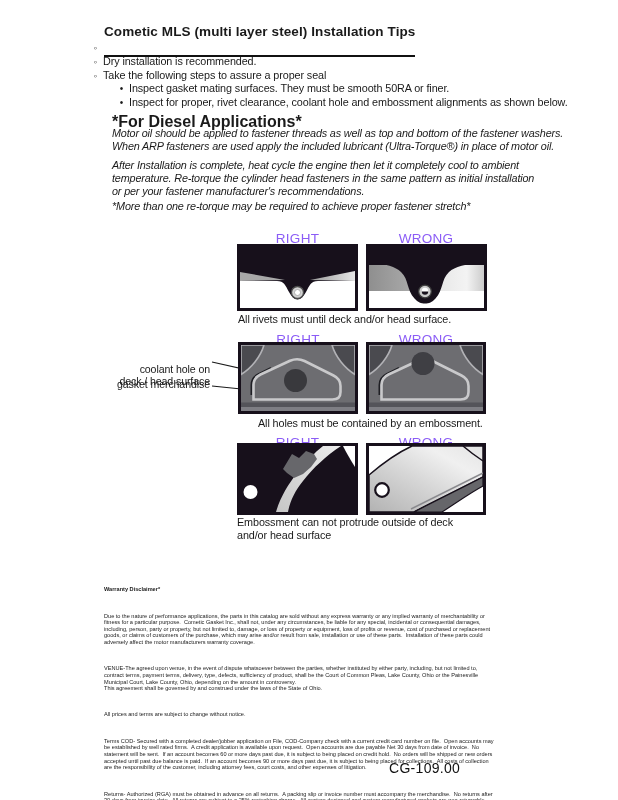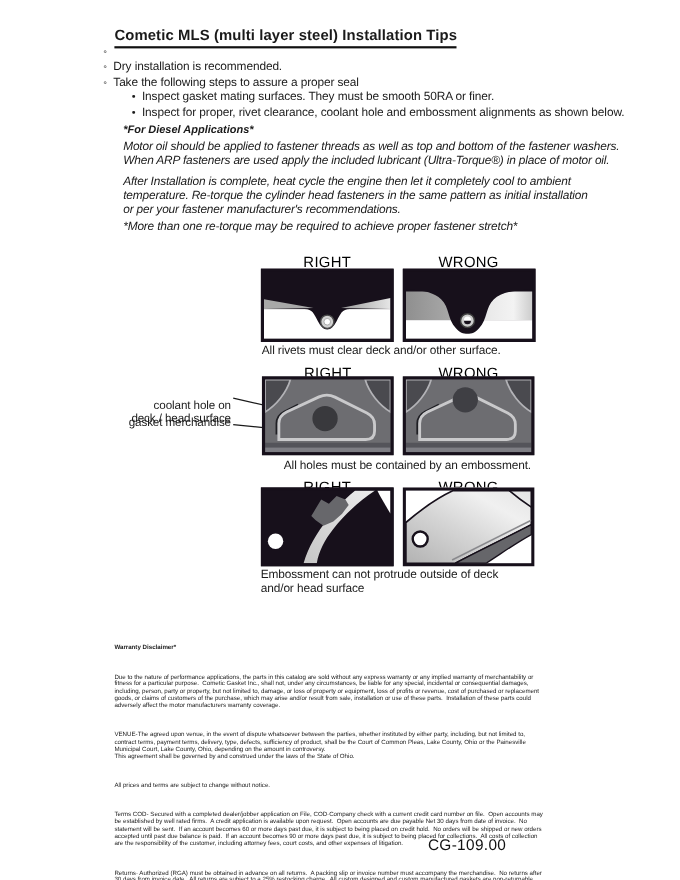--- a/index.html
+++ b/index.html
@@ -1,31 +1,31 @@
 <!DOCTYPE html>
 <html><head>
 <meta charset="utf-8">
 <style>
   html,body{margin:0;padding:0;background:#ffffff;}
   .page{position:relative;width:618px;height:800px;background:#ffffff;
         font-family:"Liberation Sans",sans-serif;color:#1a1a1a;overflow:hidden;}
   .abs{position:absolute;}
   .title{left:104px;top:24px;font-size:13.5px;font-weight:bold;letter-spacing:.1px;
-         border-bottom:2px solid #111;padding-bottom:3px;display:inline-block;}
+         border-bottom:2px solid #111;padding-bottom:16px;display:inline-block;}
   .bullets{left:92px;top:41px;font-size:10.8px;letter-spacing:-.1px;}
   .brow{display:flex;gap:4px;line-height:13.8px;}
   .brow .mk{width:7px;text-align:center;font-size:9.5px;line-height:13.8px;}
   .brow.sub{margin-left:26px;}
   .brow.sub .mk{font-size:10px;}
-  .h2{left:112px;top:113px;font-size:10px;font-weight:bold;font-style:italic;}
+  .h2{left:112px;top:113px;font-size:16px;font-weight:bold;}
   .body{font-size:10.8px;line-height:13.2px;letter-spacing:-.15px;white-space:pre-line;font-style:italic;}
   .p1{left:112px;top:127px;}
   .p2{left:112px;top:159px;}
   .note{left:112px;top:200px;}
-  .dlabel{font-size:13.5px;color:#000000;text-align:center;width:121px;letter-spacing:.3px;}
+  .dlabel{font-size:13.5px;color:#8b5cf6;text-align:center;width:121px;letter-spacing:.3px;}
   .caption{font-size:10.8px;letter-spacing:-.1px;white-space:pre-line;line-height:13px;}
   .panel{position:absolute;display:block;}
   .ann{font-size:10.6px;line-height:11.6px;text-align:right;white-space:pre-line;letter-spacing:-.1px;}
   .disc{left:104px;top:573px;font-size:5.6px;line-height:6.6px;white-space:pre;color:#222;}
   .disc .dh{font-weight:bold;margin:0 0 6.6px 0;}
   .disc p{margin:0 0 6.6px 0;}
   .footer{left:389px;top:760px;font-size:14px;letter-spacing:.3px;color:#111;}
 </style>
 </head>
 <body>
@@ -97,21 +97,21 @@
     <rect x="0" y="0" width="121" height="67" fill="#17101b"></rect>
     <rect x="3" y="21" width="115" height="26" fill="url(#gB)"></rect>
     <rect x="3" y="47" width="115" height="17" fill="#ffffff"></rect>
     <path d="M3,3 L118,3 L118,19 C99,20 89,22.5 83,28 C75,35.5 77.5,46 69.5,54.5 C66,58.5 63,59.5 59,59.5 C55,59.5 52,58.5 48.5,54.5 C40.5,46 43,35.5 35,28 C29,22.5 21,20 3,19 Z" fill="#17101b"></path>
     <circle cx="59" cy="47.5" r="6.3" fill="#cccccc" stroke="#3e3e3e" stroke-width="1.3"></circle>
     <circle cx="59" cy="47" r="3.2" fill="#ffffff"></circle>
     <path d="M55.8,47.5 A3.2,3.2 0 0 0 62.2,47.5 Z" fill="#17101b"></path>
     <rect x="1.5" y="1.5" width="118" height="64" fill="none" stroke="#17101b" stroke-width="3"></rect>
   </svg>
 
-  <div class="abs caption" style="left:238px;top:313px;">All rivets must clear deck and/or other surface.</div>
+  <div class="abs caption" style="left:238px;top:313px;">All rivets must until deck and/or head surface.</div>
 
   <div class="abs dlabel" style="left:238px;top:332px;width:120px;">RIGHT</div>
   <div class="abs dlabel" style="left:366px;top:332px;width:120px;">WRONG</div>
 
   <div class="abs ann" style="left:88px;top:345px;width:122px;margin-top:19px;">coolant hole on
 deck / head surface</div>
   <div class="abs ann" style="left:88px;top:379px;width:122px;">gasket merchandise</div>
 
   <svg class="abs" style="left:100px;top:340px;pointer-events:none;" width="200" height="60" viewBox="0 0 200 60">
     <line x1="112" y1="22" x2="192" y2="40" stroke="#1a1a1a" stroke-width="1.1"></line>

